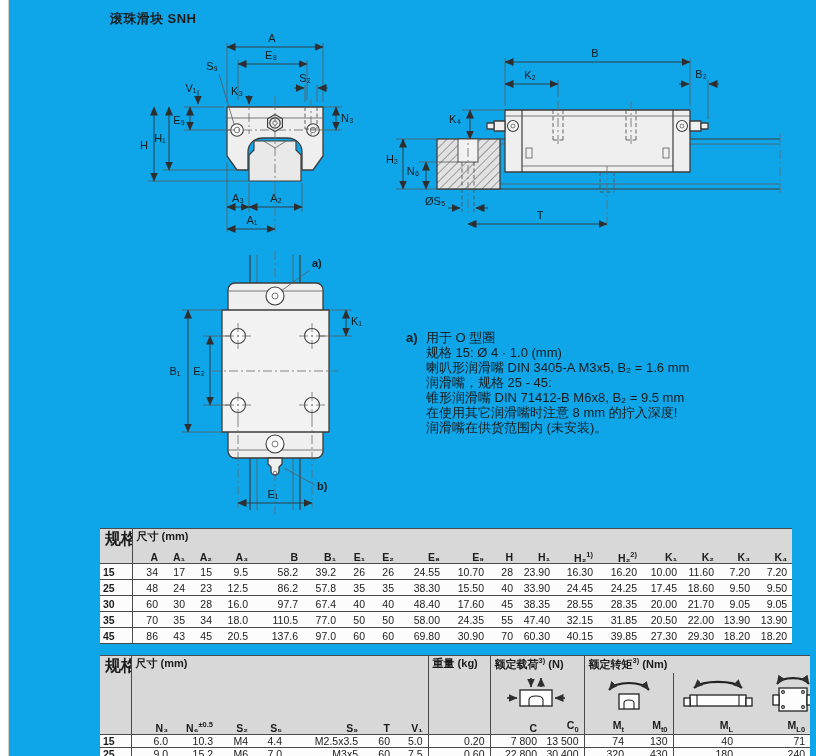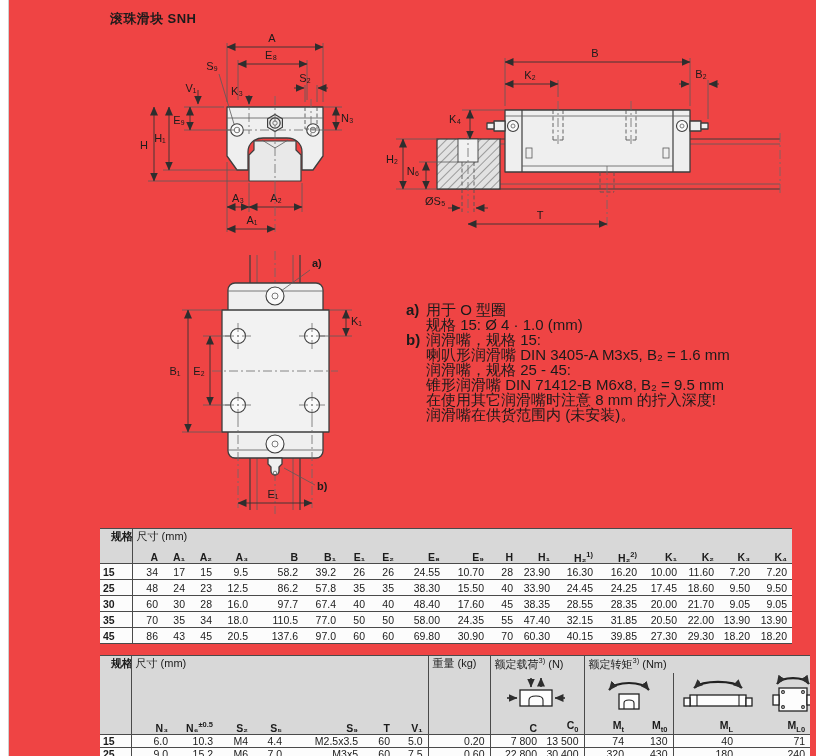--- a/index.html
+++ b/index.html
@@ -1,45 +1,45 @@
 <!DOCTYPE html>
 <html><head>
 <meta charset="utf-8">
 <style>
   html,body{margin:0;padding:0;background:#fff;}
-  .page{position:relative;width:816px;height:756px;background:#ef4444;overflow:hidden;
+  .page{position:relative;width:816px;height:756px;background:#0ea5e9;overflow:hidden;
         font-family:"Liberation Sans","DejaVu Sans",sans-serif;color:#1b1b1b;}
   .edge-strip{position:absolute;left:0;top:0;width:8px;height:100%;background:#ffffff;border-right:1px solid #d0d0d0;}
   .title{position:absolute;left:110px;top:10px;font-size:13px;font-weight:bold;letter-spacing:.4px;}
   svg text{font-family:"Liberation Sans","DejaVu Sans",sans-serif;font-size:11px;fill:#1b1b1b;}
   svg text.bt{font-weight:bold;}
   .ol{fill:#efefef;stroke:#3d3d3d;stroke-width:1.3;stroke-linejoin:round;}
   .ol2{fill:#f2f2f2;stroke:#3d3d3d;stroke-width:1.3;stroke-linejoin:round;}
   .rl{fill:#e9e9e9;stroke:#3d3d3d;stroke-width:1.2;stroke-linejoin:round;}
   .lnw{fill:#fafafa;stroke:#3d3d3d;stroke-width:1.1;}
   .ln{fill:none;stroke:#3d3d3d;stroke-width:1.2;}
   .tn{fill:none;stroke:#5a5a5a;stroke-width:0.8;}
   .dim{fill:none;stroke:#333;stroke-width:0.9;}
   .dd{fill:none;stroke:#6a6a6a;stroke-width:0.8;stroke-dasharray:9 3 2 3;}
   .ds{fill:none;stroke:#555;stroke-width:0.9;stroke-dasharray:4 2.5;}
-  .notes{position:absolute;left:406px;top:302px;width:402px;font-size:15px;line-height:15px;}
+  .notes{position:absolute;left:406px;top:330px;width:402px;font-size:13px;line-height:15px;}
   .nl{padding-left:20px;white-space:nowrap;}
   .nl.lead{padding-left:0;}
   .tag{font-weight:bold;display:inline-block;width:20px;}
   .t-wrap1{position:absolute;left:100px;top:528px;width:692px;}
   .t-wrap2{position:absolute;left:100px;top:655px;width:710px;}
   table{border-collapse:collapse;table-layout:fixed;width:100%;font-size:10.5px;
         border-top:1px solid #4a4a4a;border-bottom:1px solid #4a4a4a;}
   th,td{font-weight:normal;white-space:nowrap;overflow:hidden;text-align:right;padding:0 5px 0 2px;}
   thead th,thead td{background:#d8d8d8;vertical-align:bottom;}
   thead .grp{text-align:left;vertical-align:top;padding-left:4px;font-size:11px;}
-  th.spec{vertical-align:top;text-align:left;padding-left:11px;font-size:11px;
+  th.spec{vertical-align:top;text-align:left;padding-left:5px;font-size:16px;
           border-right:1px solid #4a4a4a;background:#d8d8d8;}
   thead th{font-weight:bold;}
-  thead .grp{font-weight:normal;}
+  thead .grp{font-weight:bold;}
   tbody tr{border-top:1px solid #4a4a4a;background:#fcfcfc;padding-left:12px;}
   tbody td:first-child{font-weight:bold;text-align:left;padding-left:3px;border-right:1px solid #4a4a4a;}
   sup{font-size:7.5px;} sub{font-size:7.5px;}
   .t1 thead tr:nth-child(1){height:18px;}
   .t1 thead tr:nth-child(2){height:17px;}
   .t1 tbody tr{height:16px;}
   .t2 thead tr:nth-child(1){height:17px;}
   .t2 .icon-row{height:42px;}
   .t2 .icon-row td{text-align:center;vertical-align:bottom;padding:0 2px 2px 2px;}
   .t2 thead tr:nth-child(3){height:15px;}
@@ -266,21 +266,20 @@
       <line class="dim" x1="238" y1="503" x2="312" y2="503" marker-start="url(#as)" marker-end="url(#ae)"></line>
       <text x="273" y="498" text-anchor="middle">E₁</text>
       <text class="bt" x="317" y="490" text-anchor="start">b)</text>
       <line class="tn" x1="315" y1="485" x2="284" y2="468"></line>
     </g>
   </svg>
 
   <div class="notes">
     <div class="nl lead"><span class="tag">a)</span><span>用于 O 型圈</span></div>
     <div class="nl"><span>规格 15: Ø 4 · 1.0 (mm)</span></div>
-    <div class="nl lead"><span class="tag">b)</span><span>润滑嘴，规格 15:</span></div>
     <div class="nl"><span>喇叭形润滑嘴 DIN 3405-A M3x5, B₂ = 1.6 mm</span></div>
     <div class="nl"><span>润滑嘴，规格 25 - 45:</span></div>
     <div class="nl"><span>锥形润滑嘴 DIN 71412-B M6x8, B₂ = 9.5 mm</span></div>
     <div class="nl"><span>在使用其它润滑嘴时注意 8 mm 的拧入深度!</span></div>
     <div class="nl"><span>润滑嘴在供货范围内 (未安装)。</span></div>
   </div>
 
   <div class="t-wrap1">
     <table class="t1">
       <colgroup>

